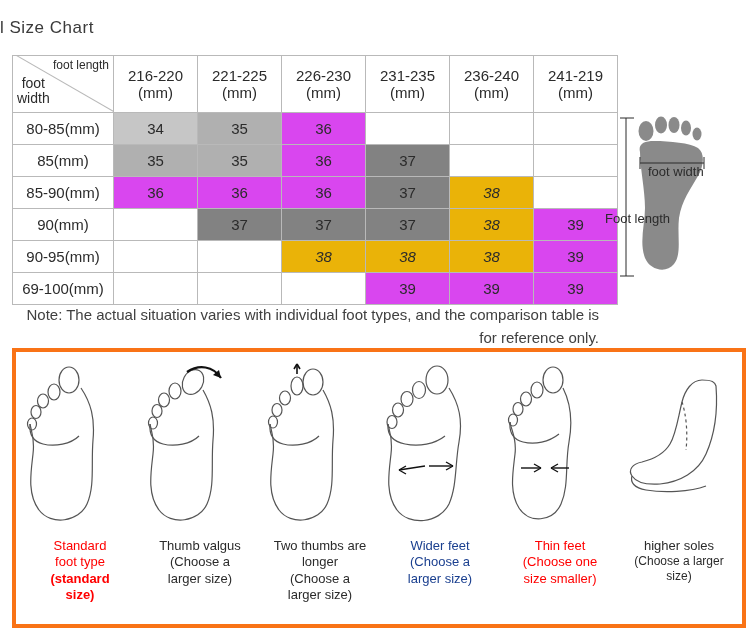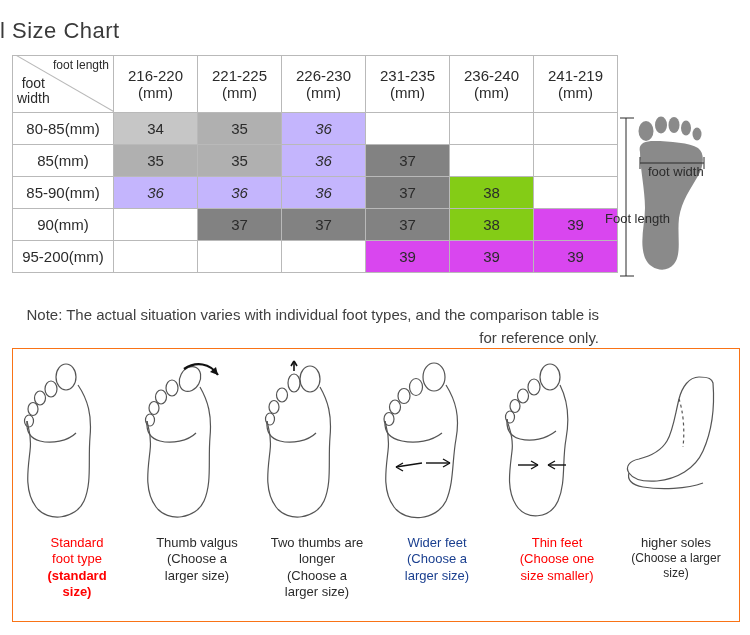--- a/index.html
+++ b/index.html
@@ -6,21 +6,21 @@
   body{
     width:750px;height:635px;
     background:#ffffff;
     font-family:"Liberation Sans", sans-serif;
     color:#222;
     overflow:hidden;
     position:relative;
   }
   .page-title{
     position:absolute;left:0;top:18px;
-    font-size:22px;color:#3a3a3a;
+    font-size:17px;color:#3a3a3a;
     letter-spacing:.5px;
   }
 
   
   .table-wrap{
     position:absolute;left:12px;top:55px;
     width:600px;
   }
   table.size{
     border-collapse:collapse;
@@ -50,23 +50,23 @@
     color:#2b2b2b;
   }
   td.rowhead{
     text-align:left;
     padding-left:6px;
     font-size:15px;
   }
   td.cell{font-size:15px;color:#2d2d2d;}
   .g1{background:#c6c6c6;}
   .g2{background:#b0b0b0;}
-  .g3{background:#c4b5fd;font-style:italic;}
+  .g3{background:#d946ef;}
   .g4{background:#828282;}
-  .g5{background:#84cc16;}
+  .g5{background:#eab308;font-style:italic;}
   .g6{background:#d946ef;}
   .empty{background:#ffffff;}
 
   
   .corner-inner{position:absolute;inset:0;overflow:hidden;}
   .corner-inner .diag{
     position:absolute;left:-5px;top:-6px;
     width:134px;height:1px;background:#b9b9b9;
     transform-origin:0 0;
     transform:rotate(30deg);
@@ -90,21 +90,21 @@
   .foot-diagram .cap-width{
     position:absolute;left:36px;top:56px;font-size:13px;color:#2b2b2b;white-space:nowrap;
   }
   .foot-diagram .cap-length{
     position:absolute;left:-7px;top:103px;font-size:13px;color:#2b2b2b;white-space:nowrap;
   }
 
   
   .bottom{
     position:absolute;left:12px;top:348px;width:726px;height:272px;
-    border:1px solid #f97316;
+    border:4px solid #f97316;
     background:#fff;
   }
   .foot-col{
     position:absolute;top:6px;width:120px;height:260px;text-align:center;
   }
   .foot-col svg{display:block;margin:0 auto;}
   .cap{
     font-size:13px;line-height:1.25;color:#2b2b2b;
   }
   .cap .title{display:block;}
@@ -186,21 +186,30 @@
         <tr>
           <td class="rowhead">90(mm)</td>
           <td class="cell empty"></td>
           <td class="cell g4">37</td>
           <td class="cell g4">37</td>
           <td class="cell g4">37</td>
           <td class="cell g5">38</td>
           <td class="cell g6">39</td>
         </tr>
         <tr>
-          <td class="rowhead">95-200(mm)</td>
+          <td class="rowhead">90-95(mm)</td>
+          <td class="cell empty"></td>
+          <td class="cell empty"></td>
+          <td class="cell g5">38</td>
+          <td class="cell g5">38</td>
+          <td class="cell g5">38</td>
+          <td class="cell g6">39</td>
+        </tr>
+        <tr>
+          <td class="rowhead">69-100(mm)</td>
           <td class="cell empty"></td>
           <td class="cell empty"></td>
           <td class="cell empty"></td>
           <td class="cell g6">39</td>
           <td class="cell g6">39</td>
           <td class="cell g6">39</td>
         </tr>
       </tbody>
   </table>
 </div>

